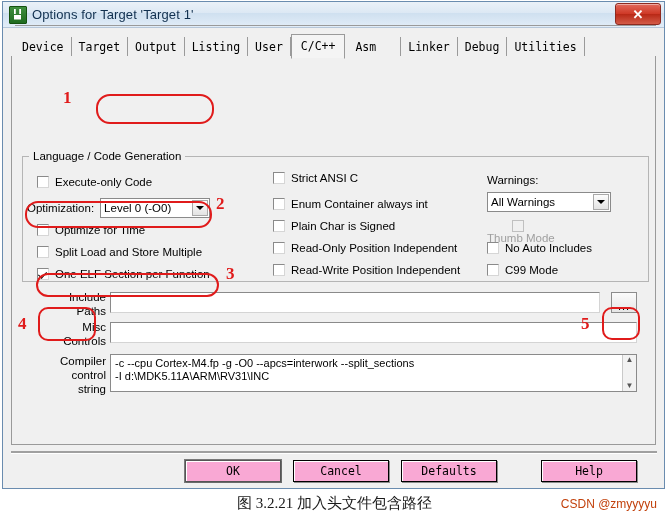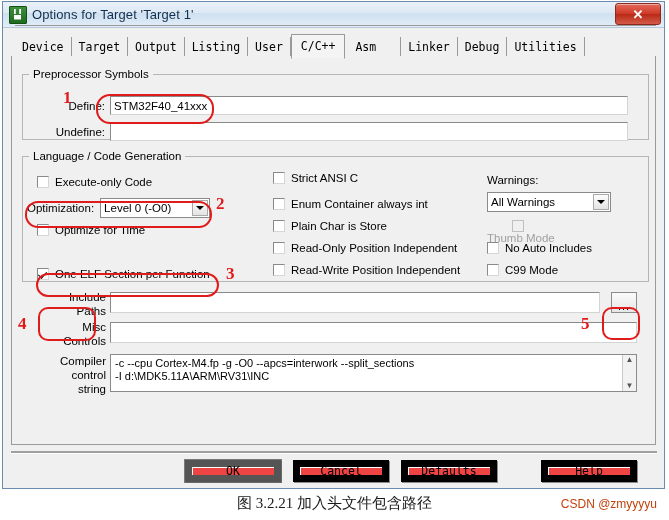--- a/index.html
+++ b/index.html
@@ -244,22 +244,22 @@
   #sep {
     position: absolute;
     left: 8px; top: 449px; width: 646px; height: 2px;
     background: #a0a0a0;
     border-bottom: 1px solid #ffffff;
   }
 
   .dlg-btn {
     position: absolute;
     height: 22px;
-    background: #ef4444;
-    border: 7px solid #000000;
+    background: #f9a8d4;
+    border: 1px solid #000000;
     box-shadow: inset 1px 1px 0 #ffffff, 1px 1px 0 #8c8c8c;
     box-sizing: border-box;
     font-family: "DejaVu Sans Mono", monospace;
     font-size: 11.5px;
     color: #000;
     display: flex; align-items: center; justify-content: center;
     top: 458px;
   }
   #btn-ok      { left: 182px; width: 96px; border-color:#555; box-shadow: inset 1px 1px 0 #ffffff, 1px 1px 0 #6a6a6a, 0 0 0 1px #7a7a7a; }
   #btn-cancel  { left: 290px; width: 96px; }
@@ -324,33 +324,20 @@
       <div class="tab" style="padding-left:10px;padding-right:24px;">Asm</div>
       <div class="tab">Linker</div>
       <div class="tab">Debug</div>
       <div class="tab">Utilities</div>
     </div>
   </div>
   <div id="tab-underline"></div>
 
   <div id="panel">
 
-    <fieldset class="group" id="grp-preproc">
-      <legend>Preprocessor Symbols</legend>
-
-      <div class="row" style="left:0; top:16px; width:100%;">
-        <div class="lbl" style="width:82px; text-align:right; padding-right:5px;">Define:</div>
-        <input class="txt" id="define-field" style="width: 518px;" value="STM32F40_41xxx">
-      </div>
-
-      <div class="row" style="left:0; top:42px; width:100%;">
-        <div class="lbl" style="width:82px; text-align:right; padding-right:5px;">Undefine:</div>
-        <input class="txt" id="undefine-field" style="width: 518px;" value="">
-      </div>
-    </fieldset>
 
     <fieldset class="group" id="grp-lang">
       <legend>Language / Code Generation</legend>
 
       <div class="row" style="left:14px; top:14px;">
         <span class="cb"></span>
         <span class="lbl">Execute-only Code</span>
       </div>
 
       <div class="row" style="left:4px; top:36px;">
@@ -359,37 +346,41 @@
           <span class="val">Level 0 (-O0)</span>
           <span class="arrow"></span>
         </span>
       </div>
 
       <div class="row" style="left:14px; top:62px;">
         <span class="cb"></span>
         <span class="lbl">Optimize for Time</span>
       </div>
 
+      <div class="row" style="left:14px; top:84px;">
+        <span class="cb"></span>
+        <span class="lbl">Split Load and Store Multiple</span>
+      </div>
 
       <div class="row" style="left:14px; top:106px;">
         <span class="cb checked"></span>
         <span class="lbl">One ELF Section per Function</span>
       </div>
 
       <div class="row" style="left:250px; top:10px;">
         <span class="cb"></span>
         <span class="lbl">Strict ANSI C</span>
       </div>
       <div class="row" style="left:250px; top:36px;">
         <span class="cb"></span>
         <span class="lbl">Enum Container always int</span>
       </div>
       <div class="row" style="left:250px; top:58px;">
         <span class="cb"></span>
-        <span class="lbl">Plain Char is Store</span>
+        <span class="lbl">Plain Char is Signed</span>
       </div>
       <div class="row" style="left:250px; top:80px;">
         <span class="cb"></span>
         <span class="lbl">Read-Only Position Independent</span>
       </div>
       <div class="row" style="left:250px; top:102px;">
         <span class="cb"></span>
         <span class="lbl">Read-Write Position Independent</span>
       </div>
 

